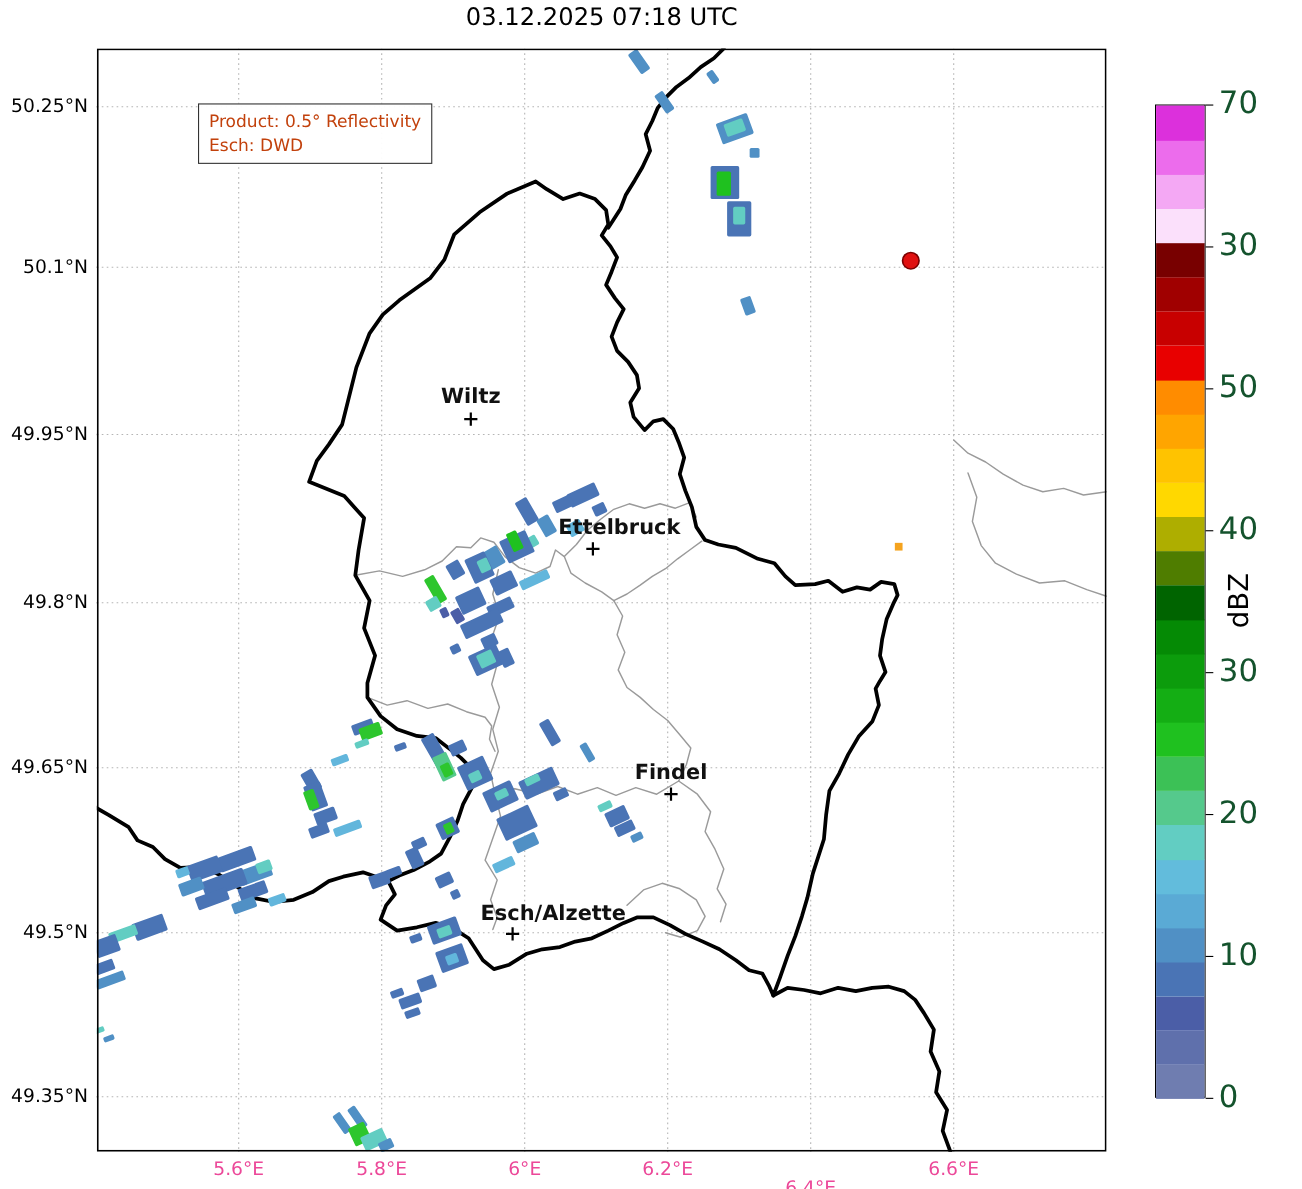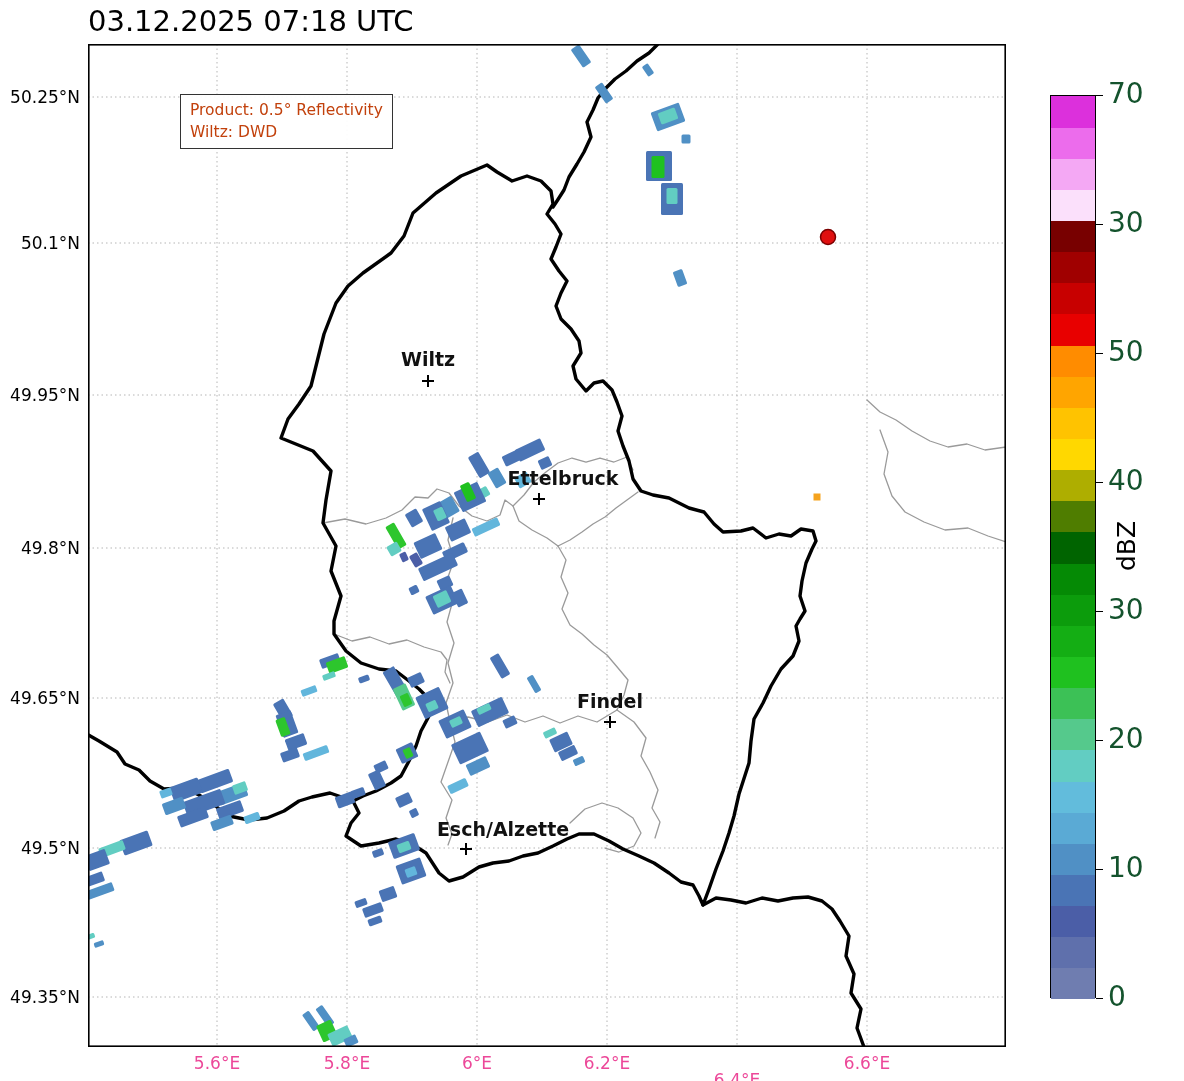--- a/index.html
+++ b/index.html
@@ -1,19 +1,19 @@
 <!DOCTYPE html>
 <html><head>
 <meta charset="utf-8">
 <style>
   html,body{margin:0;padding:0;background:#fff;}
   #page{position:relative;width:1184px;height:1081px;background:#fff;
         font-family:"DejaVu Sans","Liberation Sans",sans-serif;overflow:hidden;}
-  #title{position:absolute;left:88px;top:4px;width:918px;text-align:left;
-         font-size:29px;color:#000;}
+  #title{position:absolute;left:88px;top:4px;width:918px;text-align:center;
+         font-size:22px;color:#000;}
   #map-frame{position:absolute;left:88px;top:44px;width:918px;height:1003px;}
   #map-svg{position:absolute;left:0;top:0;}
   #info-box{position:absolute;left:92px;top:50px;background:rgba(255,255,255,.95);
             border:1.2px solid #333;padding:4px 9px;font-size:15.5px;line-height:1.45;color:#c2410c;z-index:5;}
   .lat-label{position:absolute;width:80px;text-align:right;font-size:17px;color:#000;
              transform:translateY(-50%);left:0;}
   .lon-label{position:absolute;font-size:17px;color:#ec4899;transform:translateX(-50%);top:1053px;}
   #colorbar{position:absolute;left:1050px;top:95px;width:46px;height:903px;
             border:1.3px solid #000;box-sizing:border-box;}
   .cb-seg{position:absolute;left:0;width:100%;}
@@ -209,21 +209,21 @@
           <path d="M 604 722 H 616 M 610 716 V 728" stroke="#000" stroke-width="2" fill="none"></path>
           <text x="503" y="836" text-anchor="middle" font-size="19px" font-weight="bold" fill="#111">Esch/Alzette</text>
           <path d="M 460 849 H 472 M 466 843 V 855" stroke="#000" stroke-width="2" fill="none"></path>
         </g>
 
       <rect x="88.8" y="44.8" width="916.4" height="1001.4" fill="none" stroke="#000" stroke-width="1.6"></rect>
     </svg>
 
     <div id="info-box">
       <div>Product: 0.5° Reflectivity</div>
-      <div>Wiltz: DWD</div>
+      <div>Esch: DWD</div>
     </div>
   </div>
 
   <div id="axis-labels">
       <div class="lon-label" style="left: 217px;">5.6°E</div>
       <div class="lon-label" style="left: 347px;">5.8°E</div>
       <div class="lon-label" style="left: 477px;">6°E</div>
       <div class="lon-label" style="left: 607px;">6.2°E</div>
       <div class="lon-label" style="left: 737px; margin-top: 17px;">6.4°E</div>
       <div class="lon-label" style="left: 867px;">6.6°E</div>

